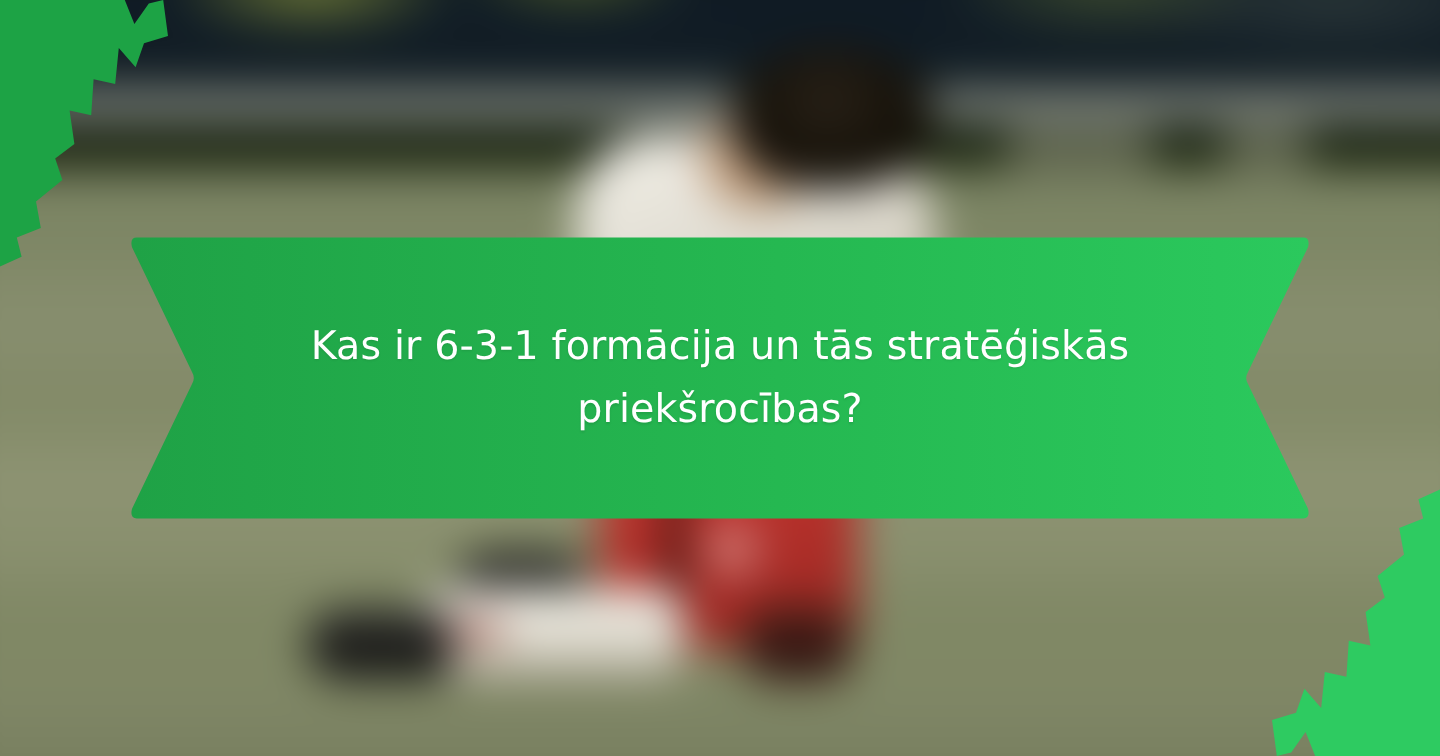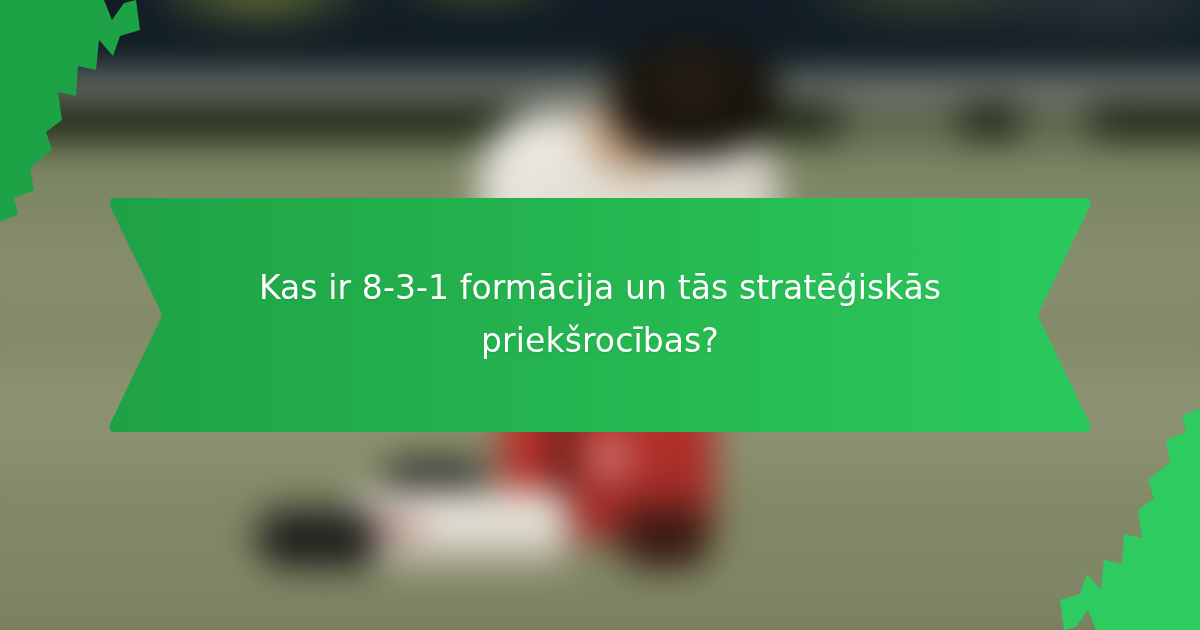--- a/index.html
+++ b/index.html
@@ -238,17 +238,17 @@
           <stop offset="0%" stop-color="#1fa246"></stop>
           <stop offset="55%" stop-color="#25b851"></stop>
           <stop offset="100%" stop-color="#2bc95d"></stop>
         </linearGradient>
       </defs>
       <path d="M10,4 Q4,4 6,12 L56,116 Q59,121 56,126 L6,230 Q4,238 10,238
                L982,238 Q988,238 986,230 L936,126 Q933,121 936,116 L986,12
                Q988,4 982,4 Z" fill="url(#ribGrad)"></path>
     </svg>
     <div class="ribbon-text">
-      <div class="headline">Kas ir 8-3-1 formācija un tās stratēģiskās priekšrocības?</div>
+      <div class="headline">Kas ir 6-3-1 formācija un tās stratēģiskās priekšrocības?</div>
     </div>
   </div>
 
 </div>
 
 </body></html>

